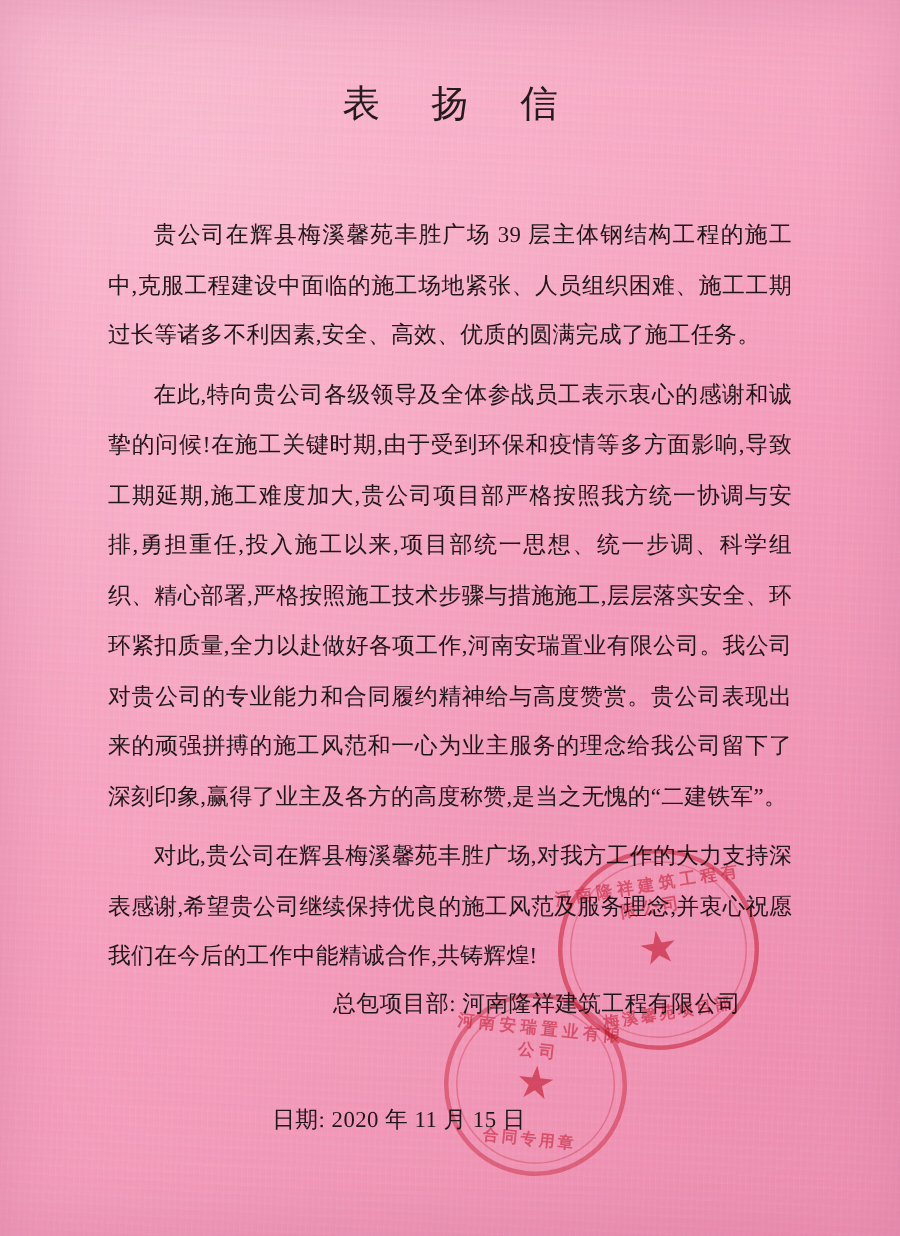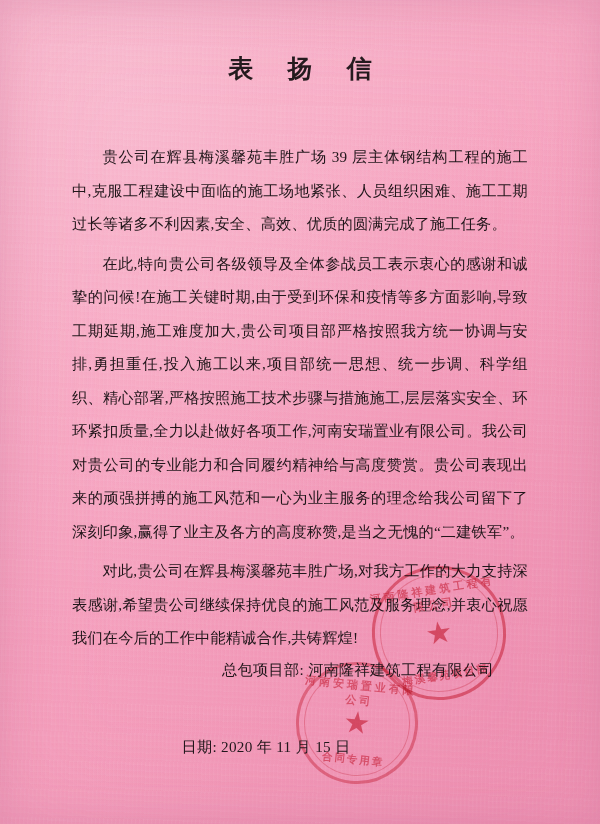--- a/index.html
+++ b/index.html
@@ -38,21 +38,21 @@
     pointer-events: none;
   }
 
   .title {
     position: absolute;
     top: 52px;
     left: 0;
     width: 600px;
     text-align: center;
     font-size: 25px;
-    font-weight: bold;
+    font-weight: normal;
     letter-spacing: 14px;
     color: #231a1d;
     text-indent: 14px;
   }
 
   .salutation {
     position: absolute;
     top: 106px;
     left: 74px;
     font-size: 15.5px;

